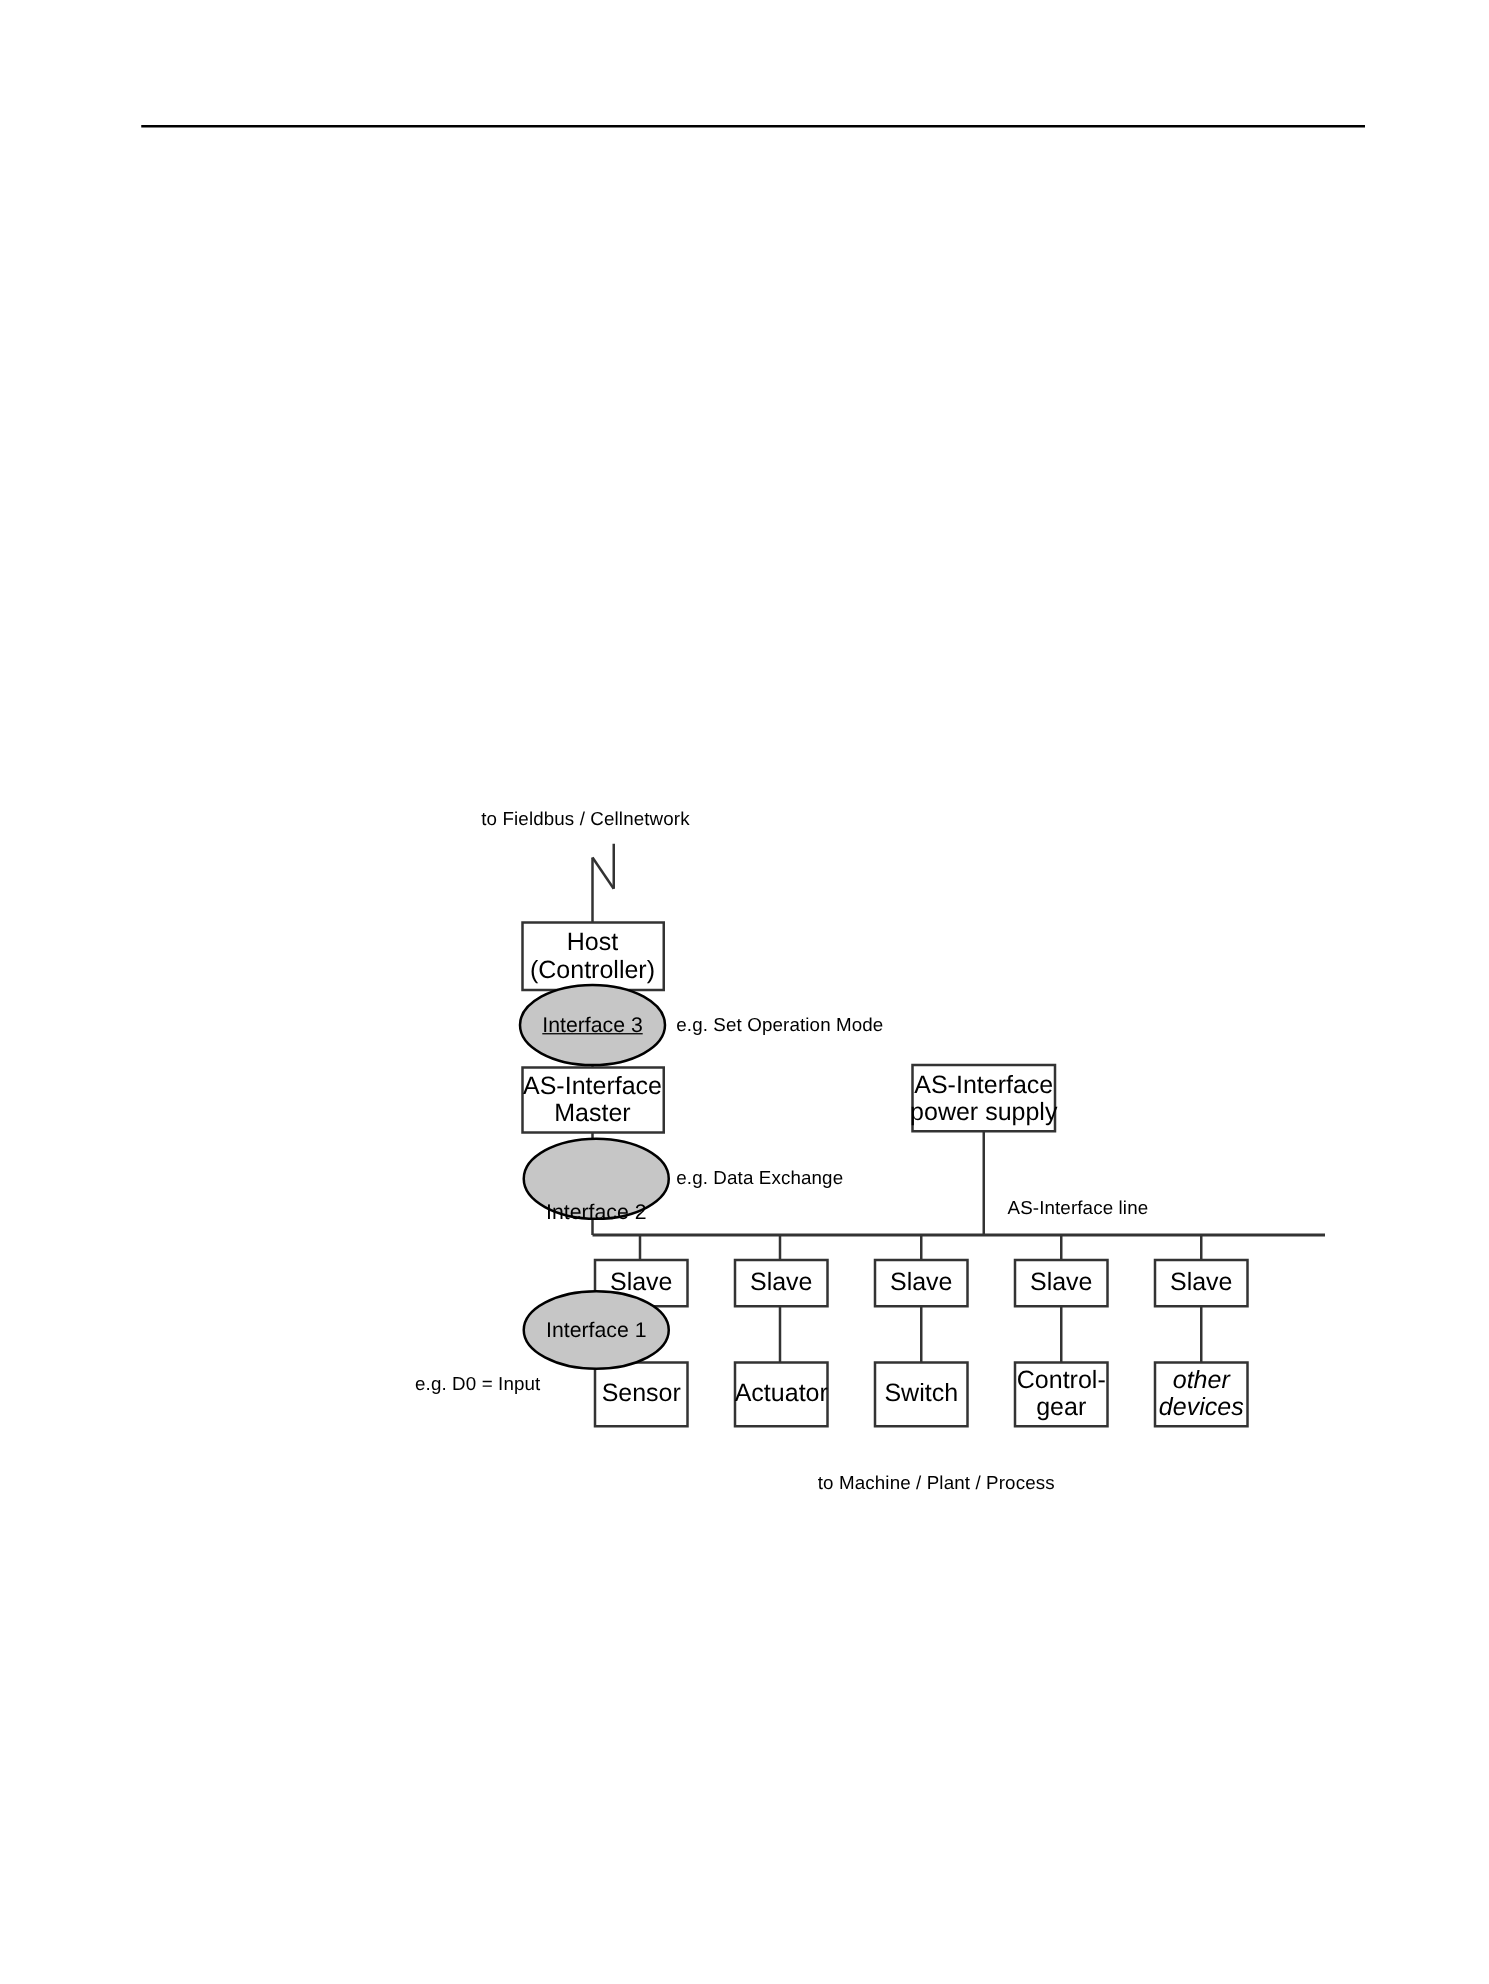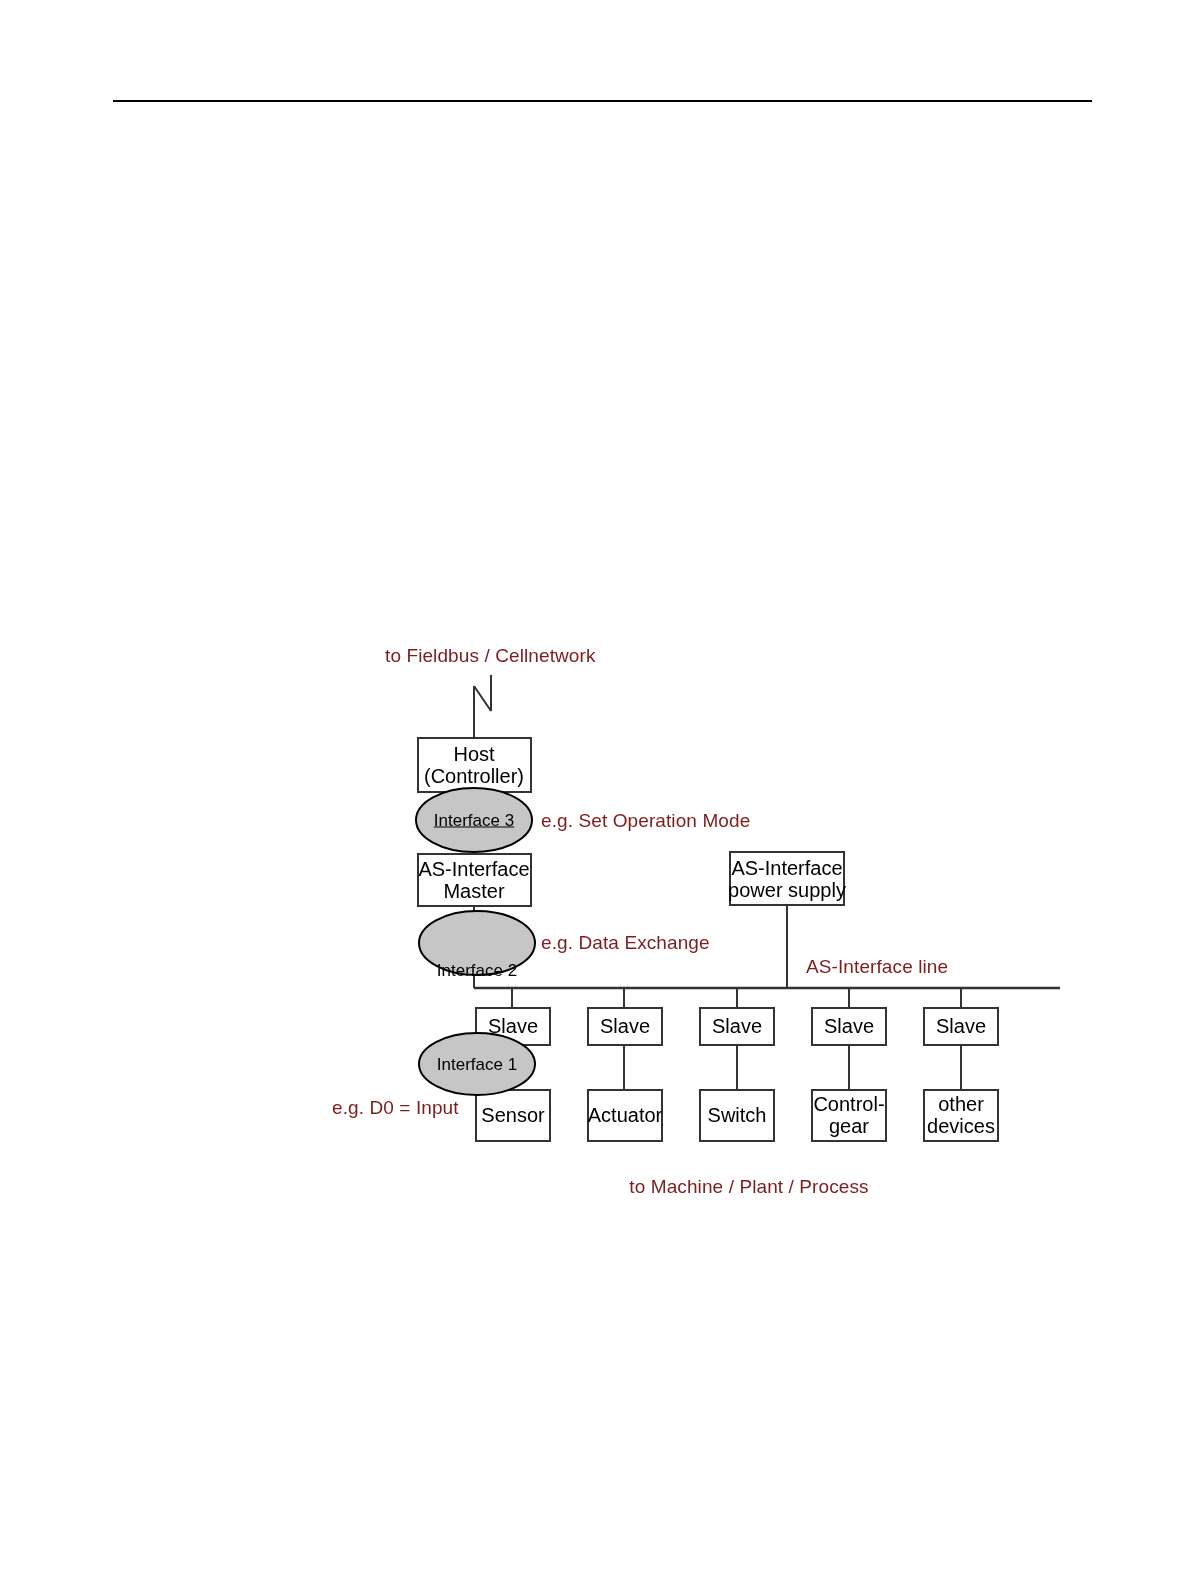--- a/index.html
+++ b/index.html
@@ -38,23 +38,23 @@
     width: 1191px;
     height: 1587px;
   }
   #diagram svg {
     display: block;
   }
 
   
   .lbl {
     position: absolute;
-    font-size: 19px;
+    font-size: 15px;
     line-height: 21px;
-    color: #7f1d1d;
+    color: #000000;
     white-space: nowrap;
     letter-spacing: 0.1px;
   }
   .lbl.center {
     text-align: left;
     transform: translateX(-50%);
   }
 
   .box-text {
     position: absolute;
@@ -185,21 +185,21 @@
     <div class="box-text" style="left:625px; top:1115px;">
       <div>Actuator</div>
     </div>
     <div class="box-text" style="left:737px; top:1115px;">
       <div>Switch</div>
     </div>
     <div class="box-text" style="left:849px; top:1115px;">
       <div>Control-</div>
       <div>gear</div>
     </div>
-    <div class="box-text" style="left:961px; top:1115px;">
+    <div class="box-text" style="left:961px; top:1115px;font-style:italic;">
       <div>other</div>
       <div>devices</div>
     </div>
 
     <div class="lbl center" style="left:749px; top:1176px;">to Machine / Plant / Process</div>
 
   </div>
 </div>
 
 </body></html>

